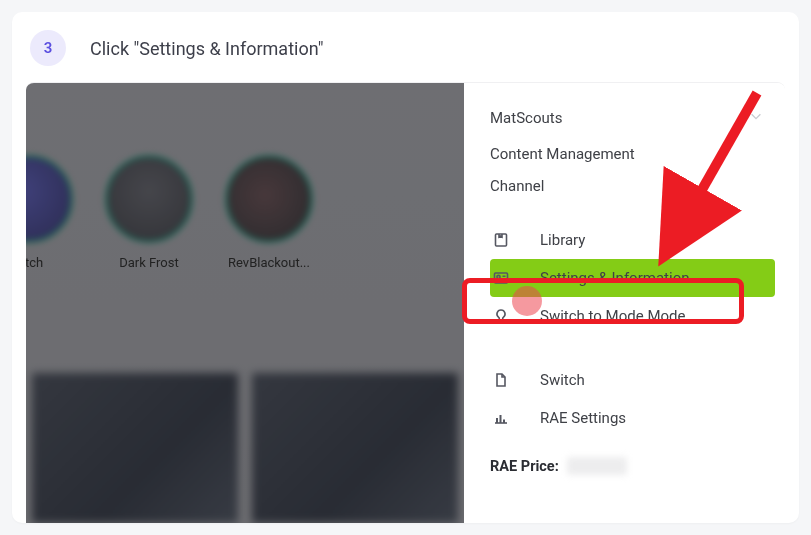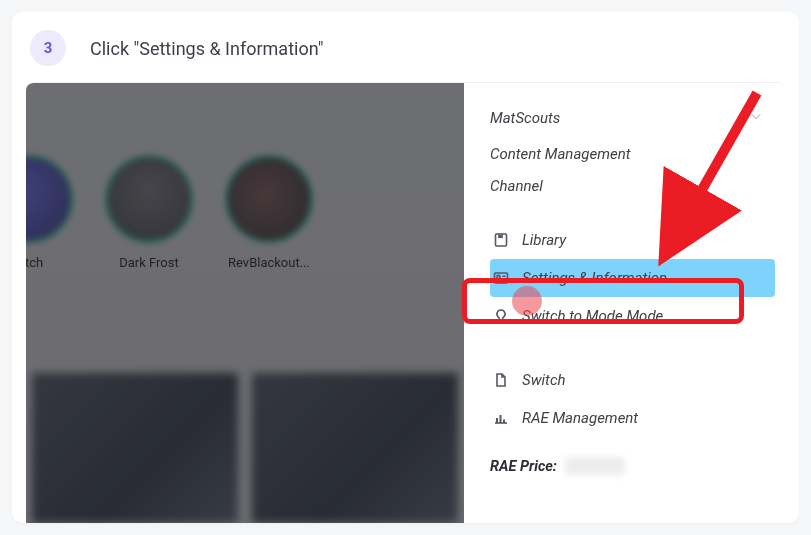--- a/index.html
+++ b/index.html
@@ -116,21 +116,20 @@
     filter: blur(4px);
     border-radius: 2px;
   }
   
   .right-panel {
     flex: 1;
     background: #fff;
     padding: 26px 10px 10px 26px;
     position: relative;
     color: #3f4147;
-    font-style: italic;
   }
   .dropdown-row {
     display: flex;
     align-items: center;
     justify-content: space-between;
     padding-right: 12px;
     font-size: 15px;
     color: #3f4147;
     margin-bottom: 18px;
   }
@@ -143,30 +142,30 @@
     margin-bottom: 14px;
   }
   .menu-list {
     margin-top: 26px;
     display: flex;
     flex-direction: column;
   }
   .menu-item {
     display: flex;
     align-items: flex-end;
-    gap: 12px;
+    gap: 30px;
     padding: 10px 8px 10px 2px;
     font-size: 15px;
     color: #3f4147;
     border-radius: 4px;
     position: relative;
     cursor: pointer;
   }
   .menu-item.active {
-    background: #7dd3fc;
+    background: #84cc16;
   }
   .menu-icon {
     width: 18px;
     height: 18px;
     display: inline-flex;
     align-items: center;
     justify-content: center;
     color: #555761;
     flex-shrink: 0;
   }
@@ -309,21 +308,21 @@
             </span>
             <span>Switch</span>
           </div>
           <div class="menu-item">
             <span class="menu-icon">
               <svg viewBox="0 0 16 16">
                   <path d="M2 13h12"></path>
                   <path d="M4 13V8M7.5 13V5M11 13V9.5" stroke-width="2"></path>
                 </svg>
             </span>
-            <span>RAE Management</span>
+            <span>RAE Settings</span>
           </div>
         </div>
 
         <div class="price-row">
           <span class="price-label">RAE Price:</span>
           <span class="price-value"></span>
         </div>
       </div>
 
       <div class="red-dot"></div>

